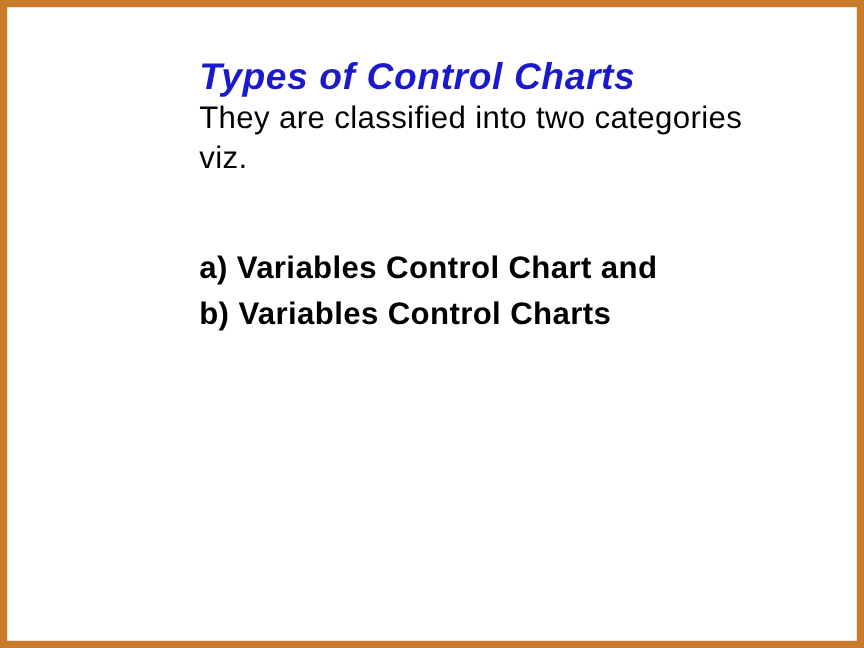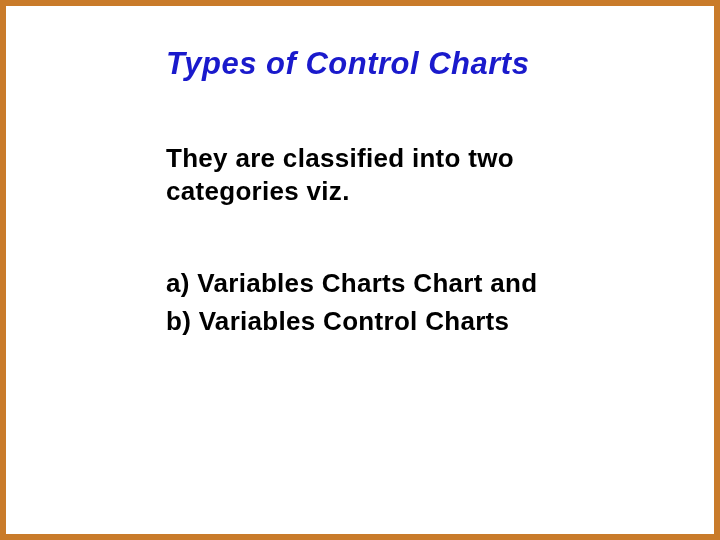--- a/index.html
+++ b/index.html
@@ -23,41 +23,40 @@
     left: 160px;
     top: 40px;
     width: 480px;
   }
   .title {
     color: #1a1acc;
     font-style: italic;
     font-weight: bold;
     font-size: 31px;
     letter-spacing: 0.5px;
-    margin-bottom: 60px;
   }
   .intro {
     color: #000000;
-    font-weight: bold;
+    font-weight: normal;
     font-size: 26px;
     line-height: 1.25;
     margin-bottom: 58px;
     letter-spacing: 0.3px;
   }
   .list-item {
     color: #000000;
     font-weight: bold;
     font-size: 26px;
     line-height: 1.45;
     letter-spacing: 0.3px;
   }
 </style>
 </head>
 <body>
 
 <div class="slide">
   <div class="content">
     <div class="title">Types of Control Charts</div>
     <div class="intro">They are classified into two categories viz.</div>
-    <div class="list-item">a) Variables Charts  Chart and</div>
+    <div class="list-item">a) Variables Control  Chart and</div>
     <div class="list-item">b) Variables Control Charts</div>
   </div>
 </div>
 
 </body></html>

